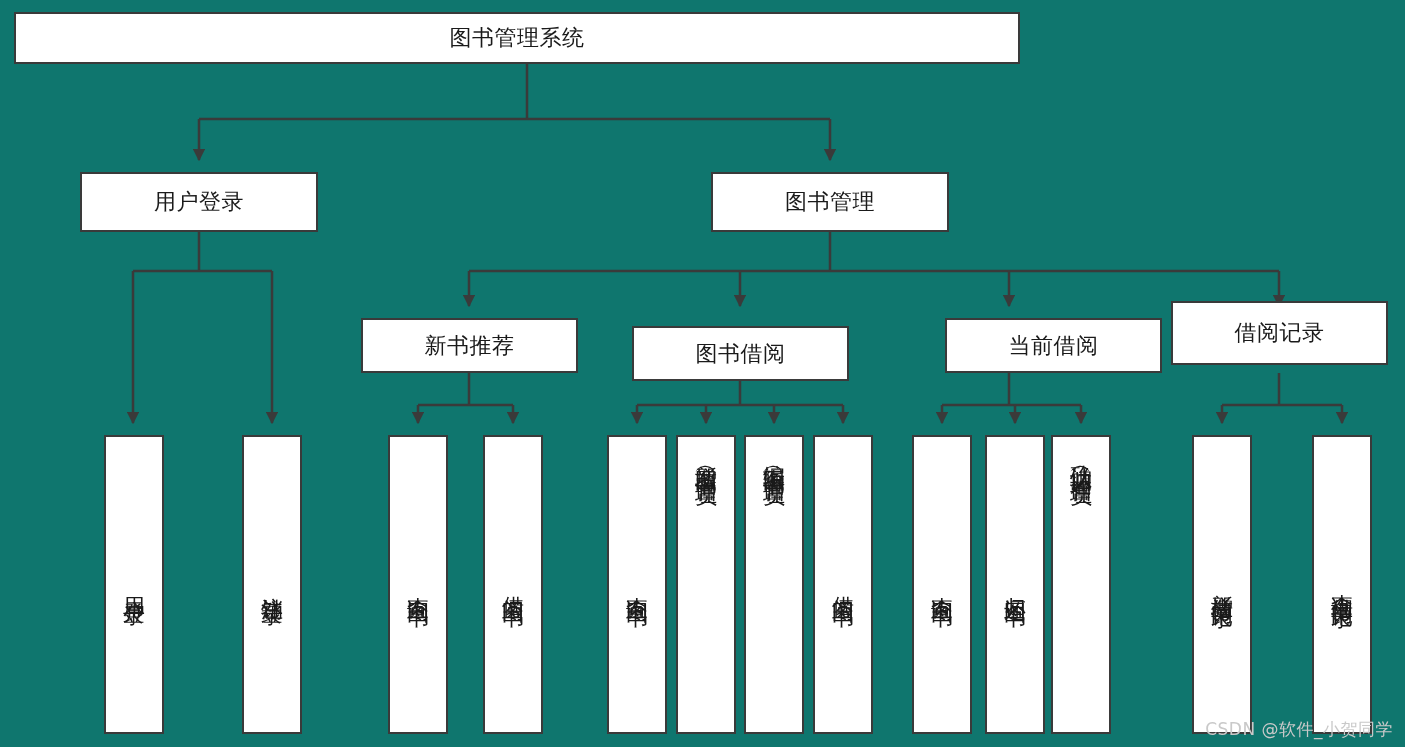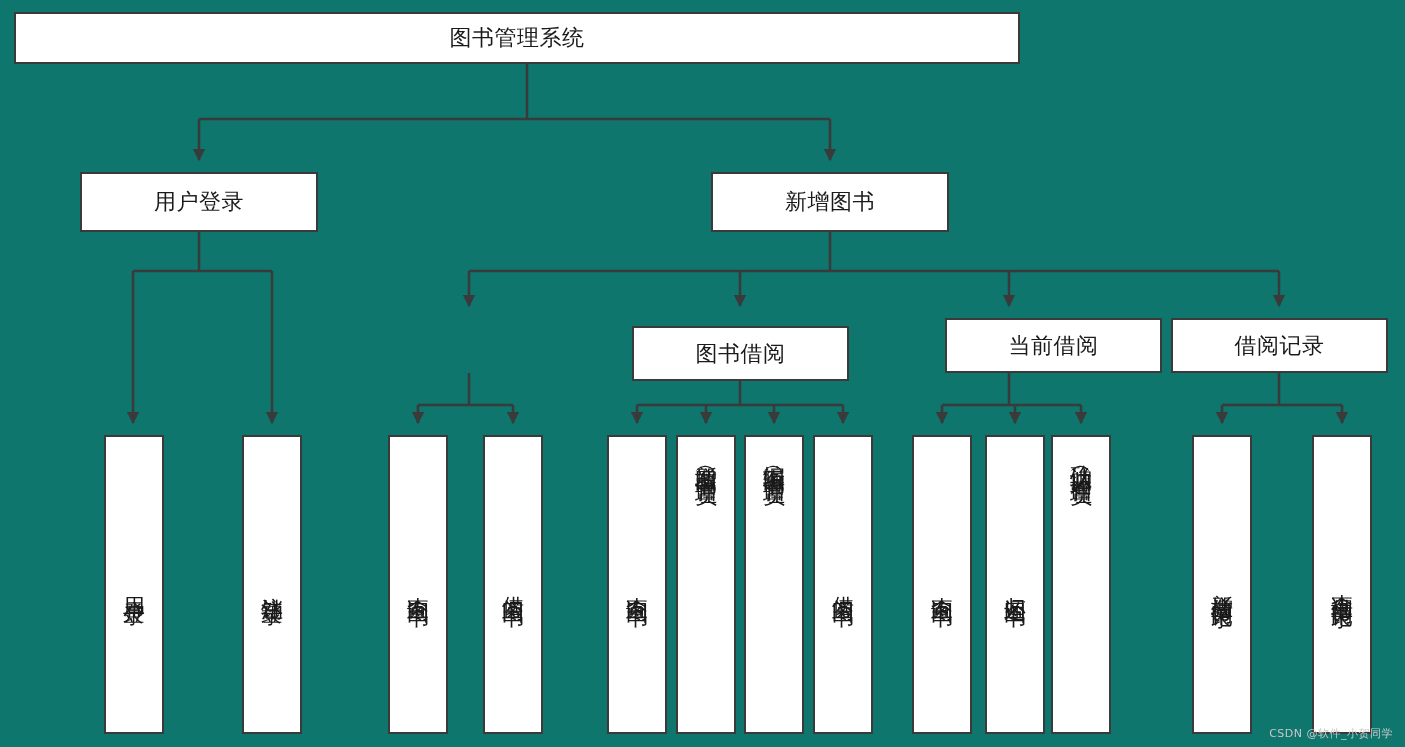--- a/index.html
+++ b/index.html
@@ -62,21 +62,21 @@
     top: 0;
     width: 1405px;
     height: 747px;
     pointer-events: none;
   }
   .watermark {
     position: absolute;
     right: 12px;
     bottom: 6px;
     color: #c9c9c9;
-    font-size: 11px;
+    font-size: 17px;
     letter-spacing: 0.5px;
     white-space: nowrap;
   }
 </style>
 </head>
 <body>
 
 <div id="canvas">
 
   <svg class="wires" viewBox="0 0 1405 747" xmlns="http://www.w3.org/2000/svg">
@@ -131,30 +131,33 @@
   </svg>
 
   <div class="node" style="left:14px; top:12px; width:1006px; height:52px;">
     <span class="node-label">图书管理系统</span>
   </div>
 
   <div class="node" style="left:80px; top:172px; width:238px; height:60px;">
     <span class="node-label">用户登录</span>
   </div>
   <div class="node" style="left:711px; top:172px; width:238px; height:60px;">
-    <span class="node-label">新增图书</span>
-  </div>
-
+    <span class="node-label">图书管理</span>
+  </div>
+
+  <div class="node" style="left:361px; top:318px; width:217px; height:55px;">
+    <span class="node-label">新书推荐</span>
+  </div>
   <div class="node" style="left:632px; top:318px; width:217px; height:55px;margin-top:8px;">
     <span class="node-label">图书借阅</span>
   </div>
   <div class="node" style="left:901px; top:318px; width:217px; height:55px;margin-left:44px;">
     <span class="node-label">当前借阅</span>
   </div>
-  <div class="node" style="left:1171px; top:318px; width:217px; height:55px;">
+  <div class="node" style="left:1171px; top:301px; width:217px; height:64px;">
     <span class="node-label">借阅记录</span>
   </div>
 
   <div class="leaf center-text" style="left:104px; top:435px; width:60px; height:299px;">
     <span class="leaf-label">用户登录</span>
   </div>
   <div class="leaf center-text" style="left:242px; top:435px; width:60px; height:299px;">
     <span class="leaf-label">注销登录</span>
   </div>
   <div class="leaf center-text" style="left:388px; top:435px; width:60px; height:299px;">

